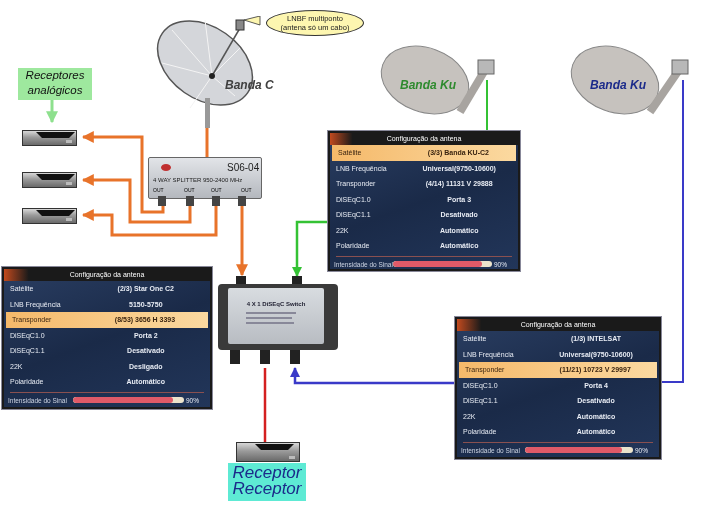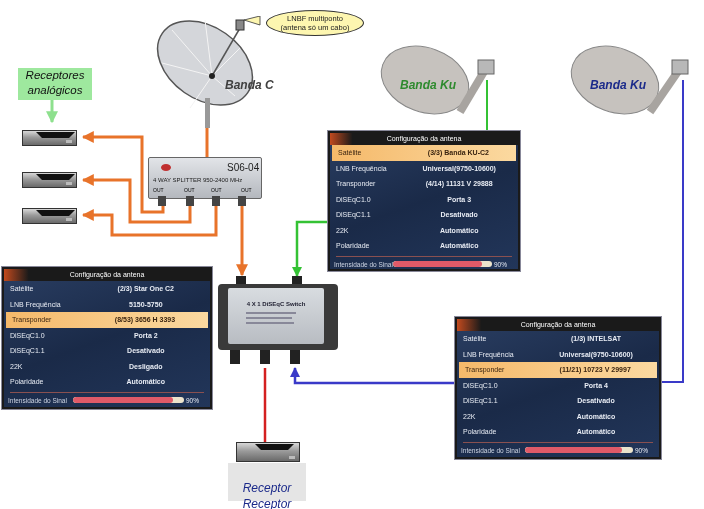--- a/index.html
+++ b/index.html
@@ -167,21 +167,21 @@
 <div class="abs" style="left:230px;top:350px;width:80px;height:14px;">
   <div class="abs" style="left:0;width:10px;height:14px;background:#222;"></div>
   <div class="abs" style="left:30px;width:10px;height:14px;background:#222;"></div>
   <div class="abs" style="left:60px;width:10px;height:14px;background:#222;"></div>
 </div>
 
 <div class="receiver" style="left:236px;top:442px;width:62px;height:18px;">
     <div class="face" style="left:18px;"></div>
     <div class="disp"></div>
   </div>
-<div class="label-box" style="left:228px;top:463px;width:78px;height:38px;background:#e5e5e5;font-size:12px;color:#1b2a8a;line-height:16px;padding-top:17px;box-sizing:border-box;">
+<div class="label-box" style="left:228px;top:463px;width:78px;height:38px;background:#5eead4;font-size:17px;color:#1b2a8a;line-height:16px;padding-top:2px;box-sizing:border-box;">
   <div>Receptor</div>
   <div>Receptor</div>
 </div>
 
 <div class="osd" style="left:328px;top:131px;width:188px;height:136px;">
     <div class="title">Configuração da antena</div>
     <div class="row hl">
       <span class="lbl">Satélite</span>
       <span class="val">(3/3) Banda KU-C2</span>
     </div>

